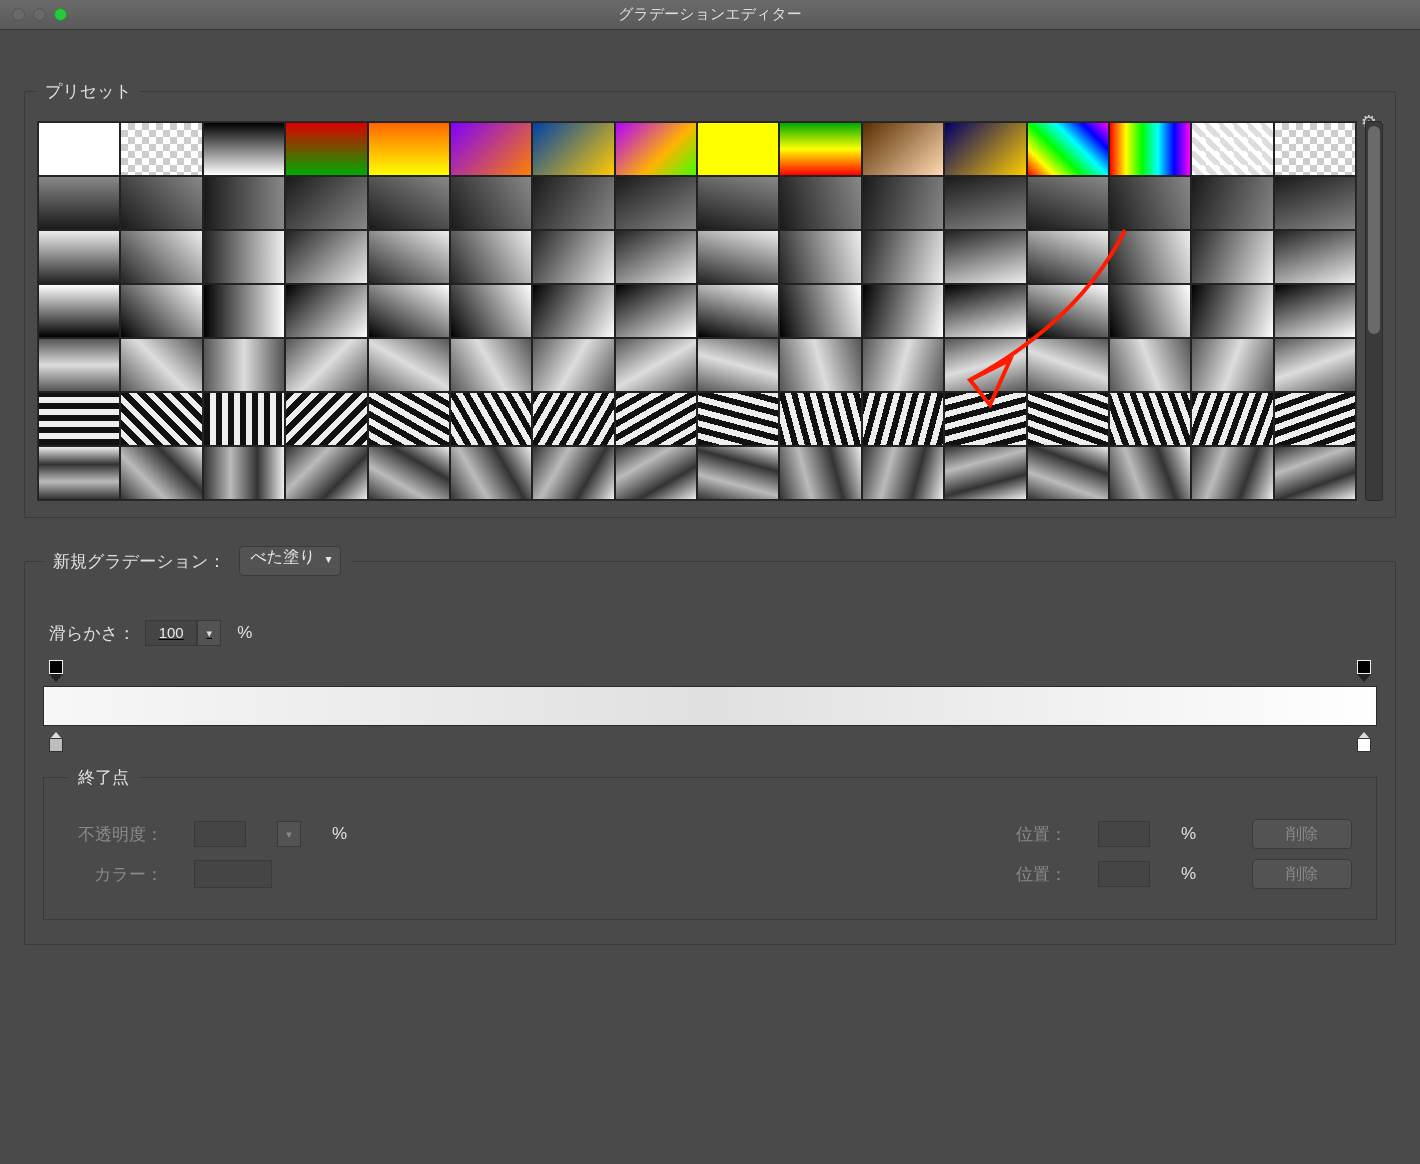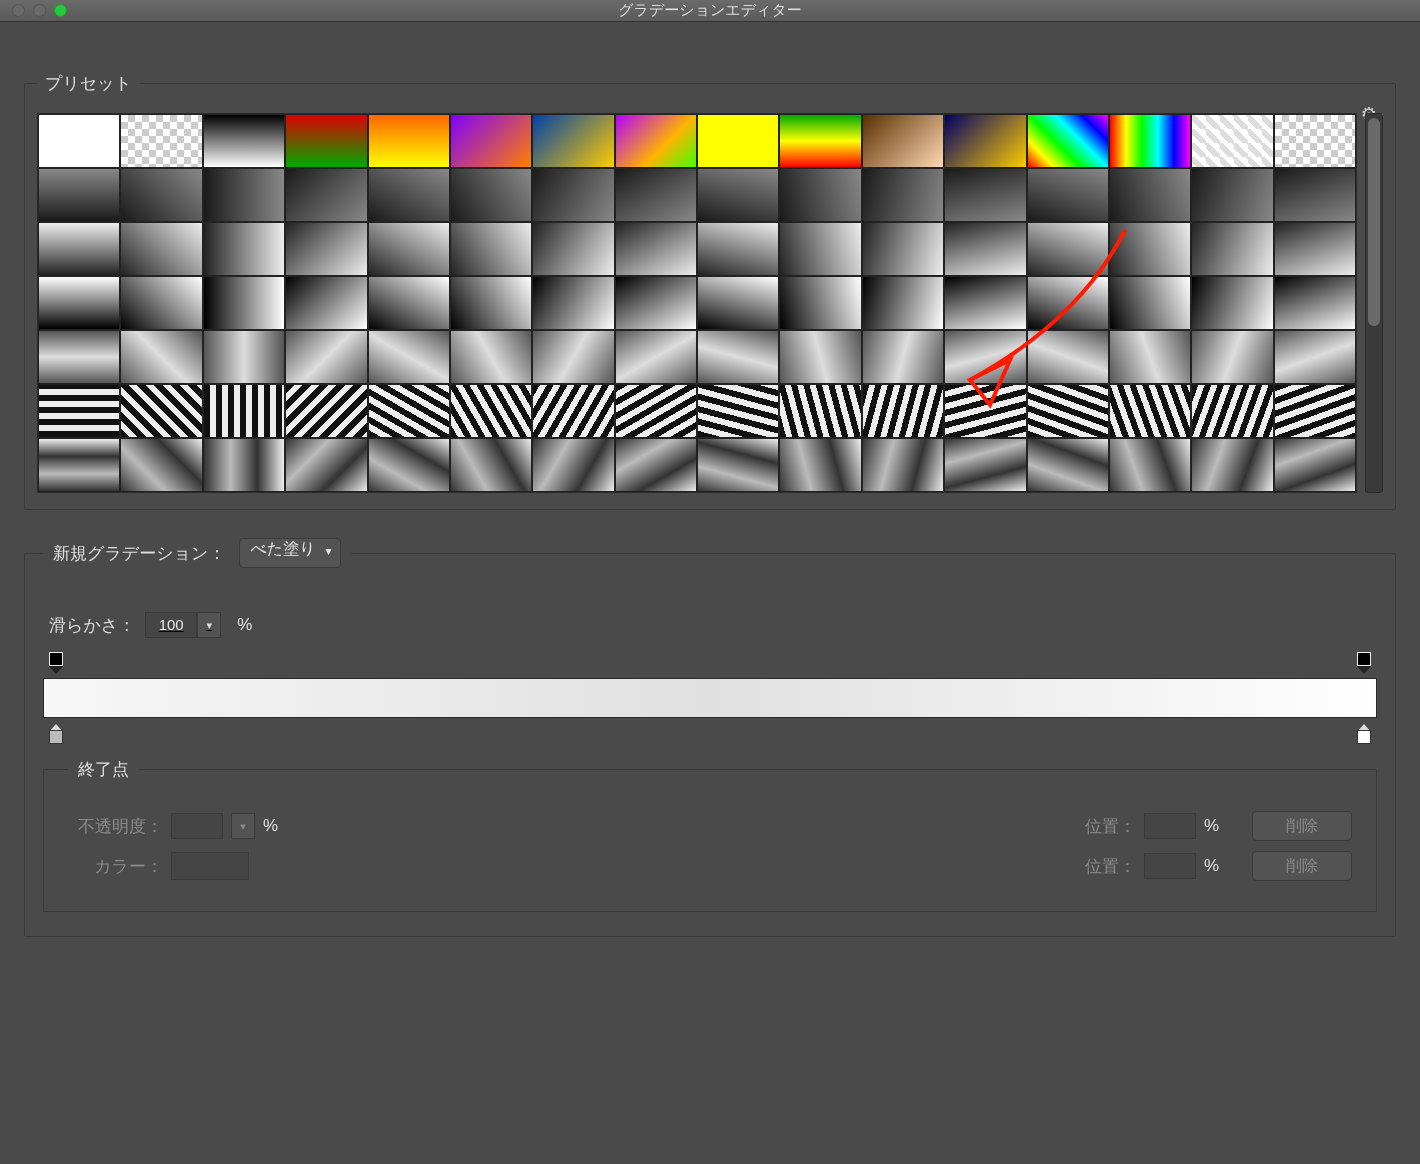--- a/index.html
+++ b/index.html
@@ -1,18 +1,18 @@
 <!DOCTYPE html>
 <html><head>
 <meta charset="utf-8">
 <style>
 * { box-sizing: border-box; margin: 0; padding: 0; font-family: "Hiragino Kaku Gothic Pro", "Meiryo", sans-serif; }
 body { background: #4a4a4a; width: 1420px; height: 1164px; overflow: hidden; position: relative; }
 
-.titlebar { height: 22px; background: linear-gradient(#6a6a6a,#5a5a5a); display:flex; align-items:center; padding:0 12px; position:relative; border-bottom:1px solid #333; }
+.titlebar { height: 30px; background: linear-gradient(#6a6a6a,#5a5a5a); display:flex; align-items:center; padding:0 12px; position:relative; border-bottom:1px solid #333; }
 .traffic { display:flex; gap:8px; }
 .dot { width:13px; height:13px; border-radius:50%; }
 .dot.gray { background:#696969; border:1px solid #555; }
 .dot.green { background:#27c93f; border:1px solid #1a9e2b; }
 .title { position:absolute; left:0; right:0; text-align:center; color:#ddd; font-size:15px; pointer-events:none; }
 
 .main { display:flex; padding: 24px; gap: 18px; margin-top: 26px; }
 .left { flex:1; }
 .right { width: 200px; display:flex; flex-direction:column; gap:14px; padding-top:10px; }
 
@@ -54,21 +54,21 @@
 .tri.down-r { top:14px; right:6px; border-top:8px solid #222; }
 .gradbar { position:absolute; left:0; right:0; top:26px; height:40px; background:linear-gradient(to right,#f7f7f7,#e0e0e0,#fff); border:1px solid #2a2a2a; }
 .tri.up-l { bottom:12px; left:6px; border-bottom:8px solid #ddd; }
 .tri.up-r { bottom:12px; right:6px; border-bottom:8px solid #ddd; }
 .colstop-l, .colstop-r { position:absolute; bottom:0; width:14px; height:14px; border:1px solid #333; }
 .colstop-l { left:6px; background:#bdbdbd; }
 .colstop-r { right:6px; background:#fff; }
 
 fieldset.stops { border:1px solid #3a3a3a; padding:20px 24px; margin-top:14px; }
 fieldset.stops legend { color:#e0e0e0; font-size:17px; padding:0 10px; }
-.stops-row { display:flex; align-items:center; gap:8px; margin:10px 0; }
+.stops-row { display:flex; align-items:center; gap:31px; margin:10px 0; }
 .stops-row label { color:#8a8a8a; font-size:17px; width:95px; text-align:right; }
 .stops-row .val-empty { width:52px; height:26px; border:1px solid #3a3a3a; background:#454545; }
 .stops-row .dd { width:24px; height:26px; border:1px solid #3a3a3a; background:#535353; display:flex; align-items:center; justify-content:center; font-size:11px; color:#888; }
 .stops-row .pct2 { color:#e0e0e0; font-size:17px; width:40px; }
 .stops-row .spacer { flex:1; }
 .stops-row .pos-lbl { color:#8a8a8a; font-size:17px; }
 .stops-row .del { width:100px; height:30px; border:1px solid #3a3a3a; background:#535353; color:#8a8a8a; font-size:16px; border-radius:4px; text-align:center; line-height:28px; }
 .stops-row .swatch { width:78px; height:28px; border:1px solid #3a3a3a; background:#454545; }
 
 .arrow-svg { position:absolute; pointer-events:none; }

